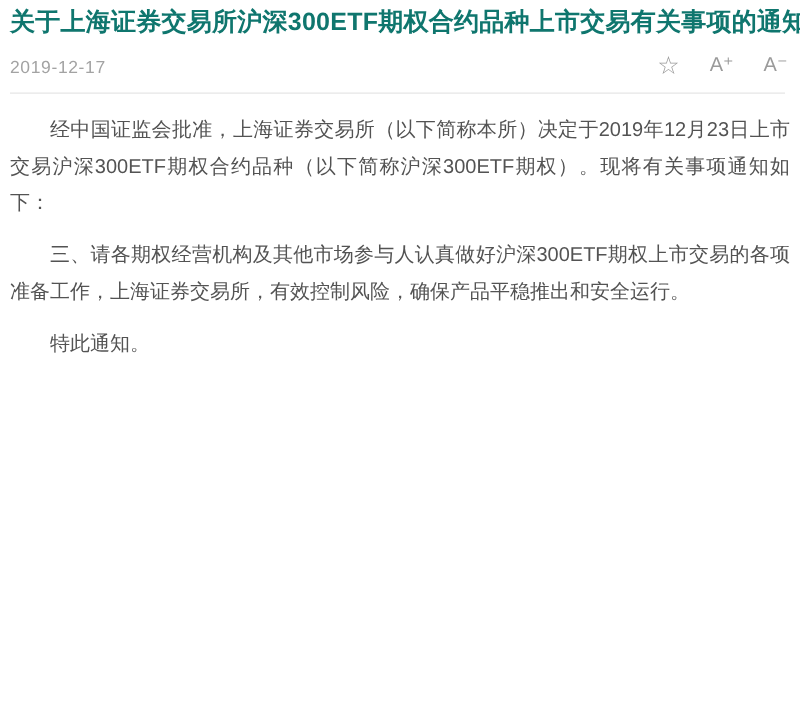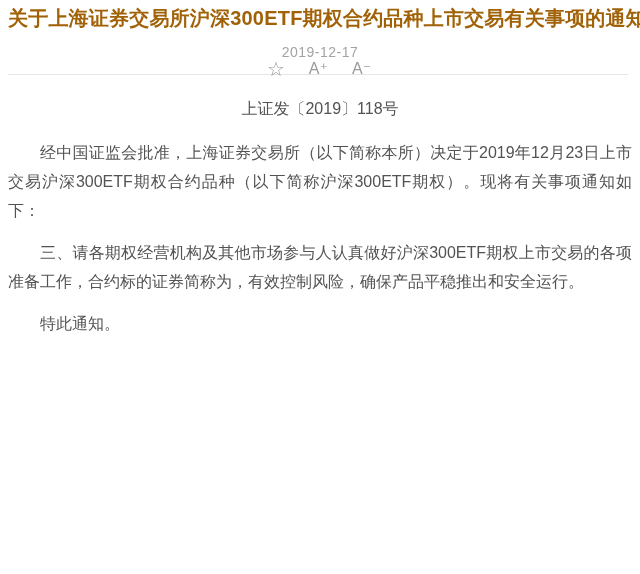--- a/index.html
+++ b/index.html
@@ -10,33 +10,32 @@
   }
   body { height: 574px; overflow: hidden; }
 
   .page { width: 640px; height: 574px; background: #ffffff; }
 
   .header { padding: 4px 8px 0 8px; }
 
   .title {
     font-size: 20px;
     font-weight: 700;
-    color: #a16207;
+    color: #0f766e;
     line-height: 28px;
     letter-spacing: 0.2px;
     white-space: nowrap;
   }
 
   .meta-row {
     display: flex;
     align-items: center;
     justify-content: space-between;
     margin-top: 12px;
     height: 18px;
-    flex-direction: column;
   }
 
   .date {
     font-size: 14px;
     color: #a3a3a3;
     letter-spacing: 0.5px;
   }
 
   .actions {
     display: flex;
@@ -100,25 +99,24 @@
         <span class="action star">☆</span>
         <span class="action">A⁺</span>
         <span class="action">A⁻</span>
       </div>
     </div>
 
     <hr class="divider">
   </div>
 
   <div class="document">
-    <p class="doc-number">上证发〔2019〕118号</p>
 
 
     <p class="para first">经中国证监会批准，上海证券交易所（以下简称本所）决定于2019年12月23日上市交易沪深300ETF期权合约品种（以下简称沪深300ETF期权）。现将有关事项通知如下：</p>
 
 
 
-    <p class="para">三、请各期权经营机构及其他市场参与人认真做好沪深300ETF期权上市交易的各项准备工作，合约标的证券简称为，有效控制风险，确保产品平稳推出和安全运行。</p>
+    <p class="para">三、请各期权经营机构及其他市场参与人认真做好沪深300ETF期权上市交易的各项准备工作，上海证券交易所，有效控制风险，确保产品平稳推出和安全运行。</p>
 
     <p class="closing">特此通知。</p>
   </div>
 
 </div>
 
 </body></html>

